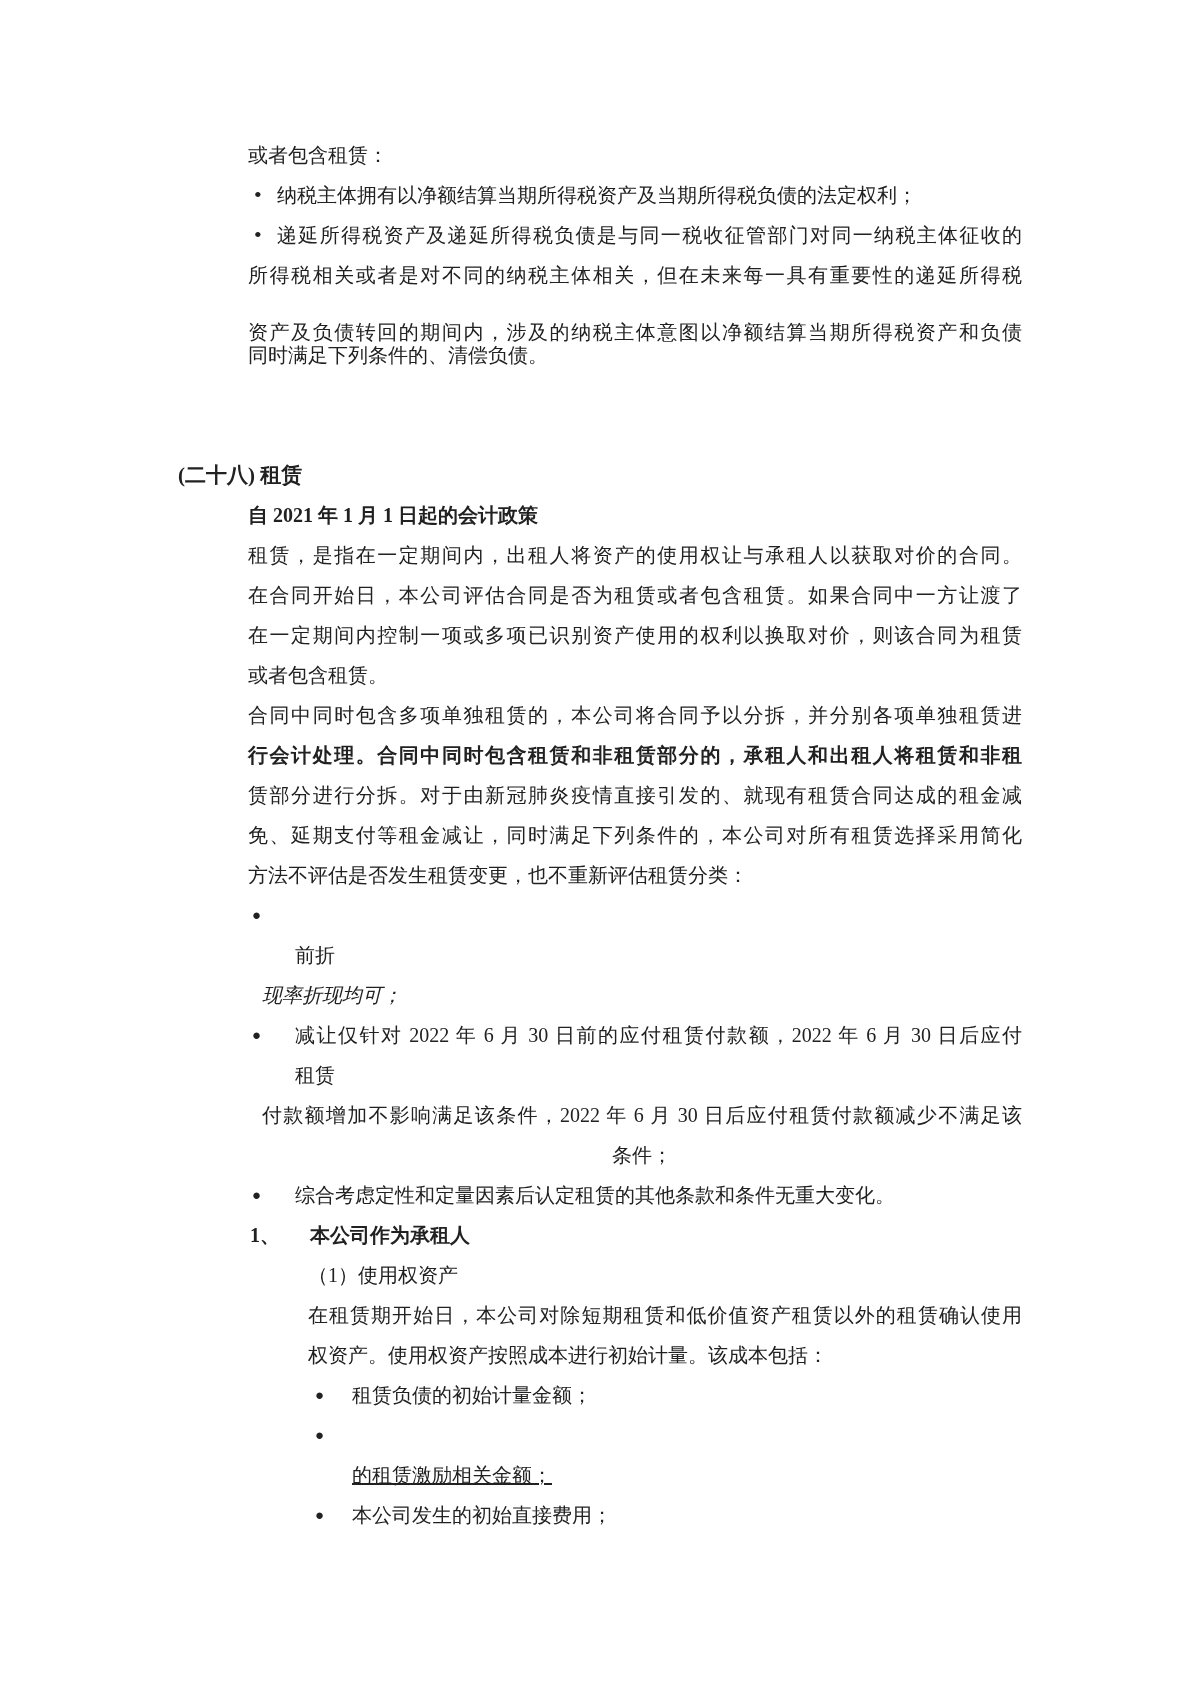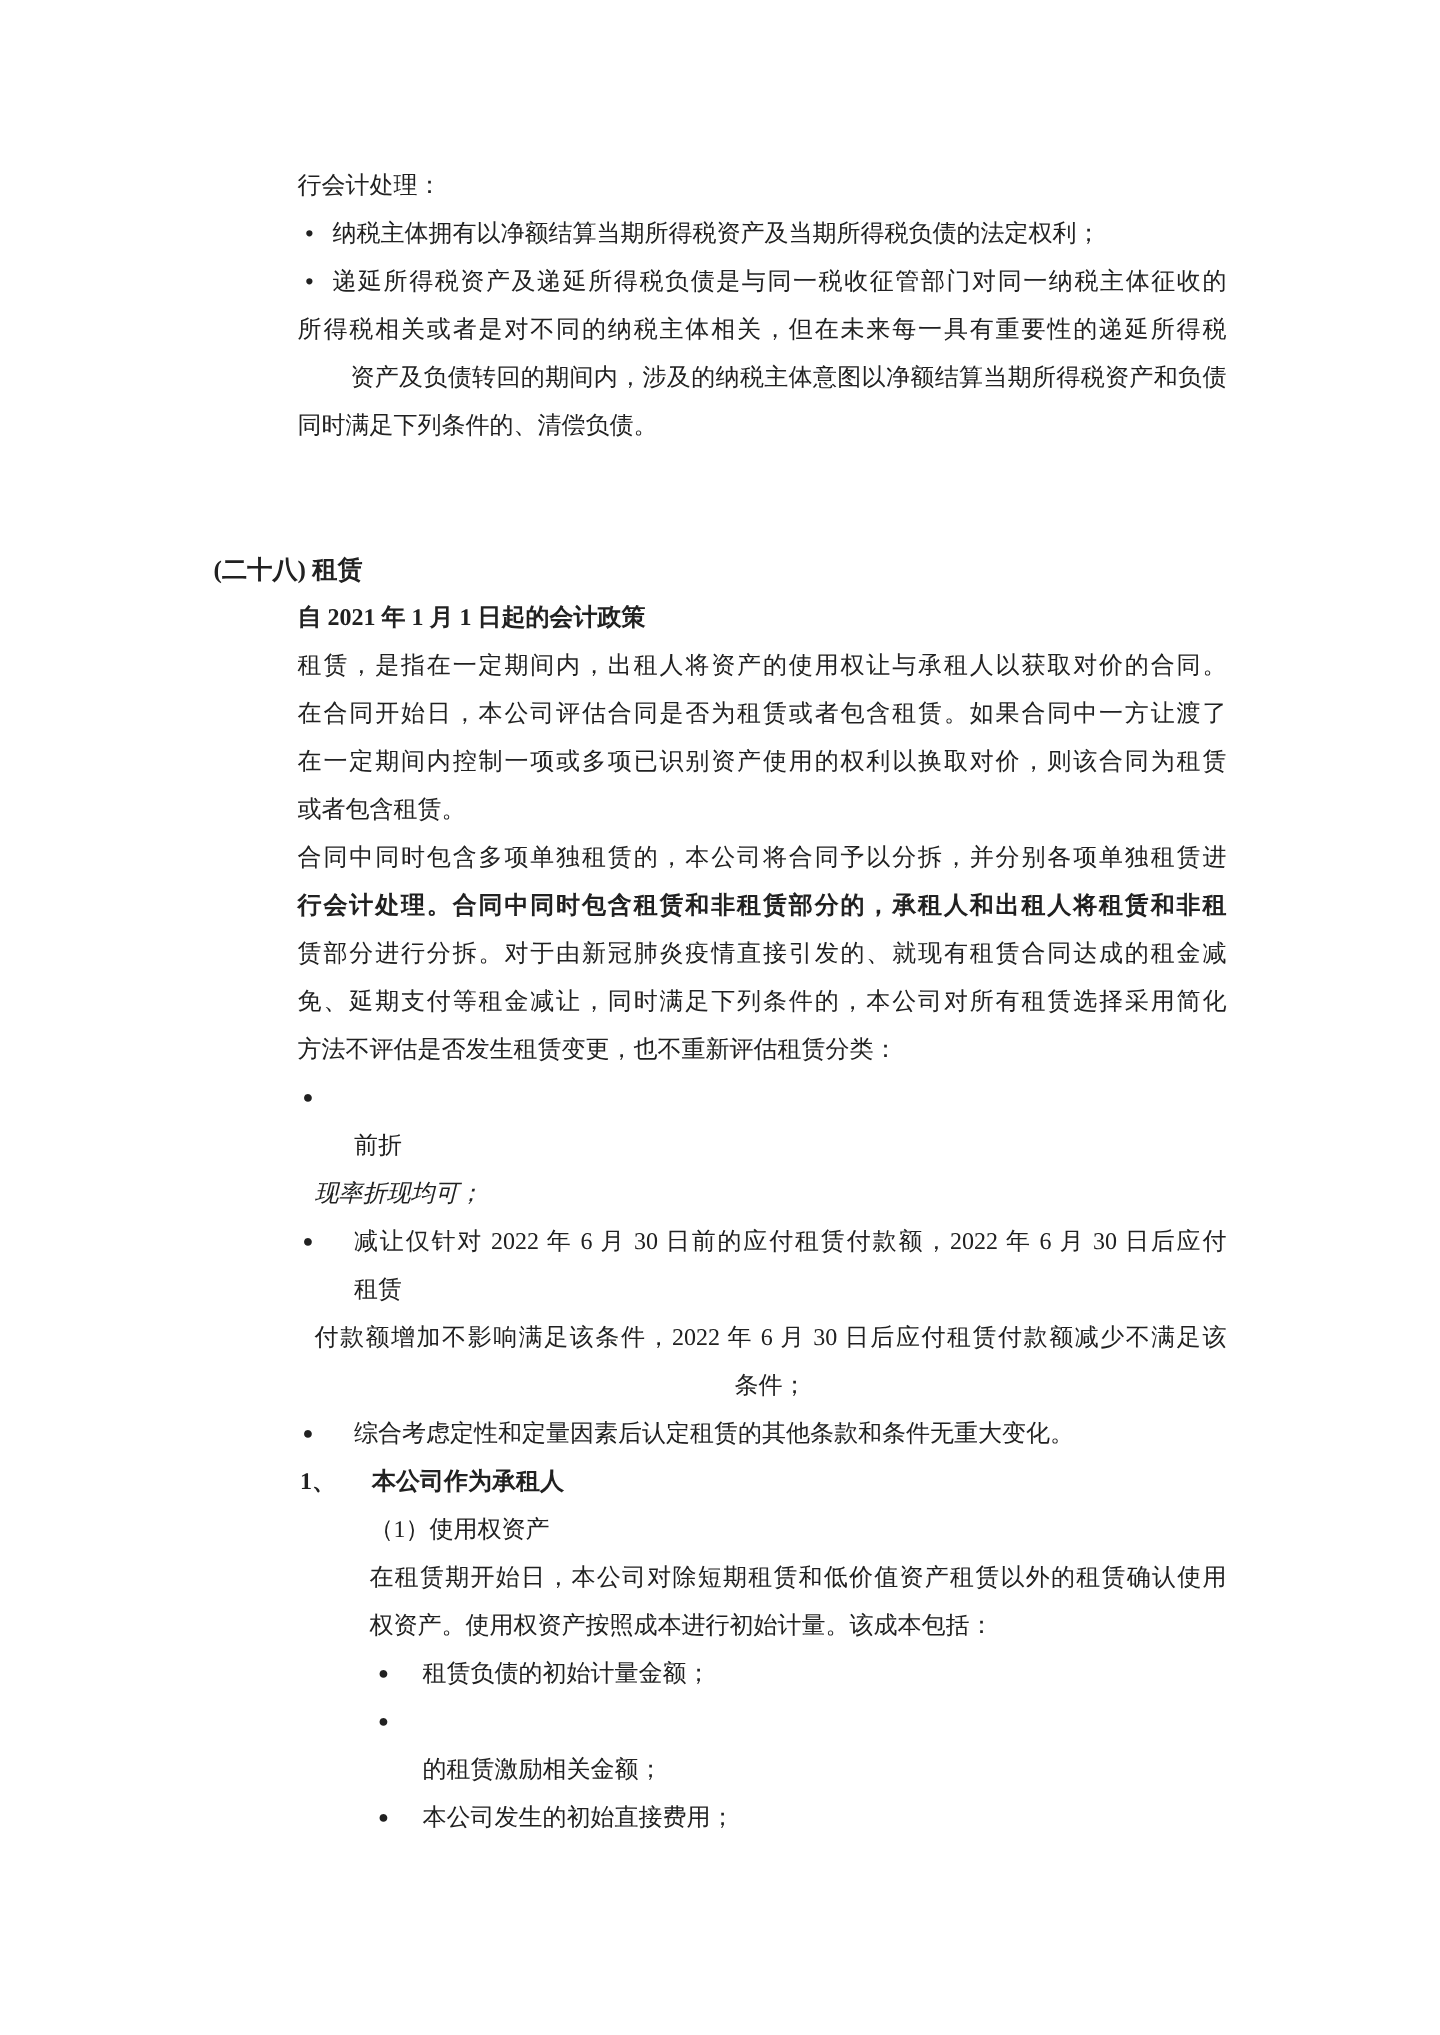--- a/index.html
+++ b/index.html
@@ -50,25 +50,25 @@
     width:60px;
     font-weight:bold;
   }
   .ln.num .txt{font-weight:bold;}
 </style>
 </head>
 <body>
 
 <div class="page" style="color: rgb(33, 33, 33); background: rgb(255, 255, 255);">
   <div>
-      <div class="ln body" style="top: 135px;"><span class="txt">行会计处理：</span></div>
+      <div class="ln body" style="top: 135px;"><span class="txt">或者包含租赁：</span></div>
       <div class="ln lia" style="top: 175px;"><span class="bullet">•</span><span class="txt">纳税主体拥有以净额结算当期所得税资产及当期所得税负债的法定权利；</span></div>
       <div class="ln lia just" style="top: 215px;"><span class="bullet">•</span><span class="txt">递延所得税资产及递延所得税负债是与同一税收征管部门对同一纳税主体征收的</span></div>
       <div class="ln body just" style="top: 255px;"><span class="txt">所得税相关或者是对不同的纳税主体相关，但在未来每一具有重要性的递延所得税</span></div>
-      <div class="ln body just" style="top: 295px; margin-left: 44px;"><span class="txt">资产及负债转回的期间内，涉及的纳税主体意图以净额结算当期所得税资产和负债</span></div>
+      <div class="ln body just" style="top: 312px;"><span class="txt">资产及负债转回的期间内，涉及的纳税主体意图以净额结算当期所得税资产和负债</span></div>
       <div class="ln body" style="top: 335px;"><span class="txt">同时满足下列条件的、清偿负债。</span></div>
       <div class="ln blank" style="top: 375px;"></div>
       <div class="ln blank" style="top: 415px;"></div>
       <div class="ln section bold" style="top: 455px;"><span class="txt">(二十八) 租赁</span></div>
       <div class="ln body bold" style="top: 495px;"><span class="txt">自 2021 年 1 月 1 日起的会计政策</span></div>
       <div class="ln body just" style="top: 535px;"><span class="txt">租赁，是指在一定期间内，出租人将资产的使用权让与承租人以获取对价的合同。</span></div>
       <div class="ln body just" style="top: 575px;"><span class="txt">在合同开始日，本公司评估合同是否为租赁或者包含租赁。如果合同中一方让渡了</span></div>
       <div class="ln body just" style="top: 615px;"><span class="txt">在一定期间内控制一项或多项已识别资产使用的权利以换取对价，则该合同为租赁</span></div>
       <div class="ln body" style="top: 655px;"><span class="txt">或者包含租赁。</span></div>
       <div class="ln body just" style="top: 695px;"><span class="txt">合同中同时包含多项单独租赁的，本公司将合同予以分拆，并分别各项单独租赁进</span></div>
@@ -83,16 +83,16 @@
       <div class="ln li1cont" style="top: 1055px;"><span class="txt">租赁</span></div>
       <div class="ln cont just" style="top: 1095px;"><span class="txt">付款额增加不影响满足该条件，2022 年 6 月 30 日后应付租赁付款额减少不满足该</span></div>
       <div class="ln cont" style="top: 1135px; text-align: center;"><span class="txt">条件；</span></div>
       <div class="ln lib" style="top: 1175px;"><span class="bullet">●</span><span class="txt">综合考虑定性和定量因素后认定租赁的其他条款和条件无重大变化。</span></div>
       <div class="ln num bold" style="top: 1215px;"><span class="num-label">1、</span><span class="txt">本公司作为承租人</span></div>
       <div class="ln l2" style="top: 1255px;"><span class="txt">（1）使用权资产</span></div>
       <div class="ln l2 just" style="top: 1295px;"><span class="txt">在租赁期开始日，本公司对除短期租赁和低价值资产租赁以外的租赁确认使用</span></div>
       <div class="ln l2" style="top: 1335px;"><span class="txt">权资产。使用权资产按照成本进行初始计量。该成本包括：</span></div>
       <div class="ln li2" style="top: 1375px;"><span class="bullet">●</span><span class="txt">租赁负债的初始计量金额；</span></div>
       <div class="ln li2 just" style="top: 1415px;"><span class="bullet">●</span></div>
-      <div class="ln li2cont" style="top: 1455px;"><span class="txt">的租赁激励相关金额；</span></div>
+      <div class="ln li2cont" style="top: 1455px; text-decoration: underline;"><span class="txt">的租赁激励相关金额；</span></div>
       <div class="ln li2" style="top: 1495px;"><span class="bullet">●</span><span class="txt">本公司发生的初始直接费用；</span></div>
     </div>
 </div>
 
 </body></html>

